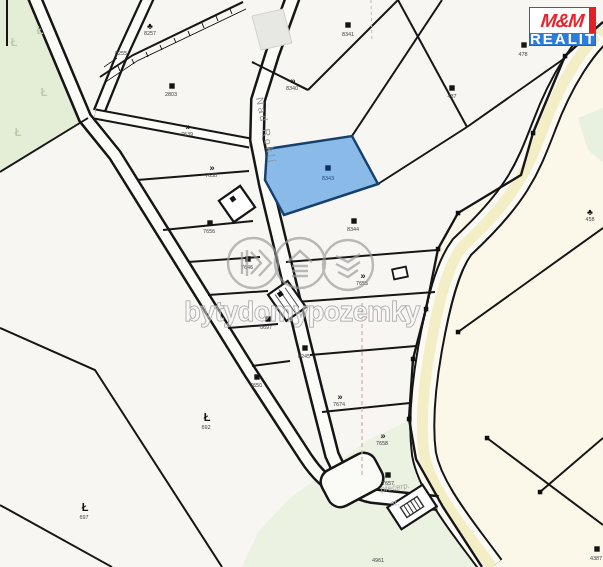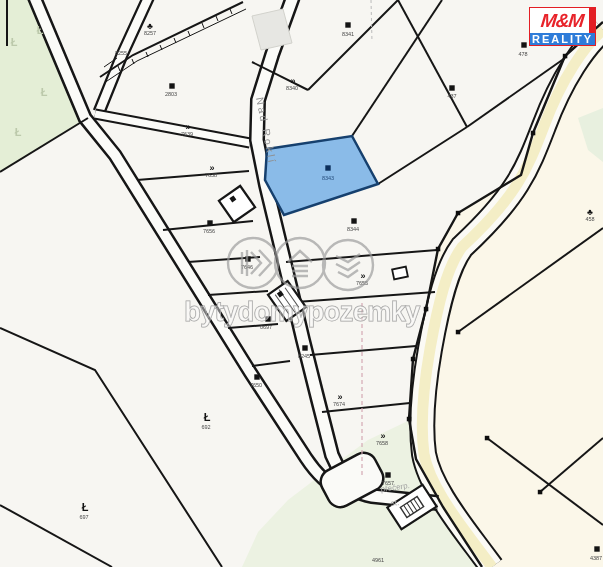--- a/index.html
+++ b/index.html
@@ -5,21 +5,21 @@
   html,body{margin:0;padding:0;}
   body{width:603px;height:567px;position:relative;overflow:hidden;
        font-family:"Liberation Sans",sans-serif;background:#f7f6f2;}
   #map{position:absolute;left:0;top:0;}
   .logo{position:absolute;left:529px;top:7px;width:67px;height:39px;
         border:1px solid #e31e24;background:#ffffff;box-sizing:border-box;z-index:5;}
   .logo-top{position:relative;height:25px;display:flex;align-items:center;justify-content:center;}
   .logo-mm{color:#e8232a;font-weight:bold;font-style:italic;font-size:19px;line-height:1;
            letter-spacing:-1px;transform:skewX(-6deg);}
   .logo-strip{position:absolute;right:0;top:0;width:6px;height:25px;background:#e31e24;}
-  .logo-bar{height:12px;background:#2e7cd9;color:#ffffff;font-weight:bold;font-size:11px;
+  .logo-bar{height:12px;background:#2e7cd9;color:#ffffff;font-weight:bold;font-size:15px;
             letter-spacing:2px;text-align:center;line-height:12px;}
   text{font-family:"Liberation Sans",sans-serif;}
 </style>
 </head>
 <body>
 
 <svg id="map" width="603" height="567" viewBox="0 0 603 567" xmlns="http://www.w3.org/2000/svg">
 
   <rect x="0" y="0" width="603" height="567" fill="#f7f6f2"></rect>
   <polygon points="603,22 565,56 533,133 521,175 458,213 438,249 426,309 413,359 409,419 416,459 443,507 482,567 603,567" fill="#fbf7e9"></polygon>

